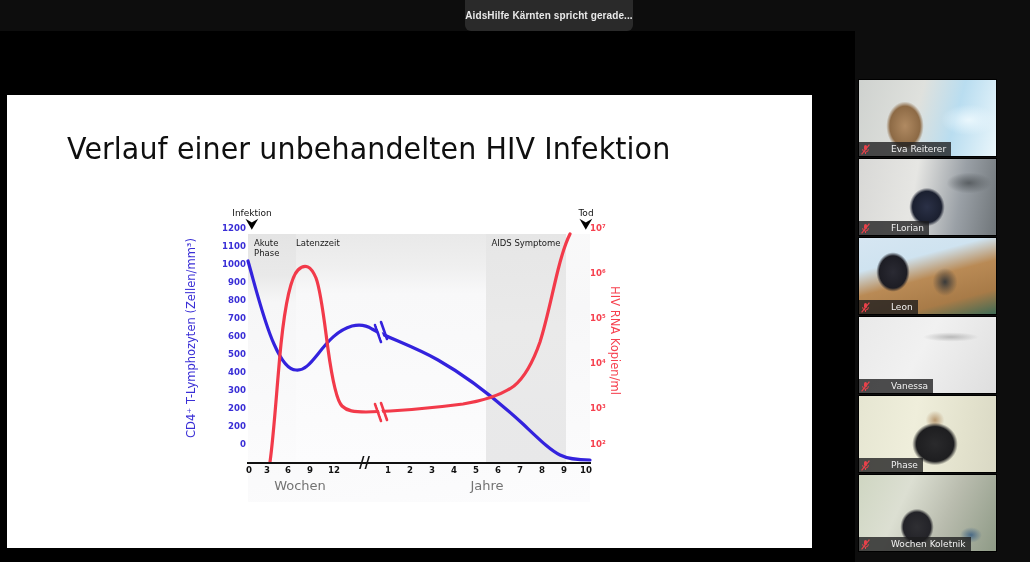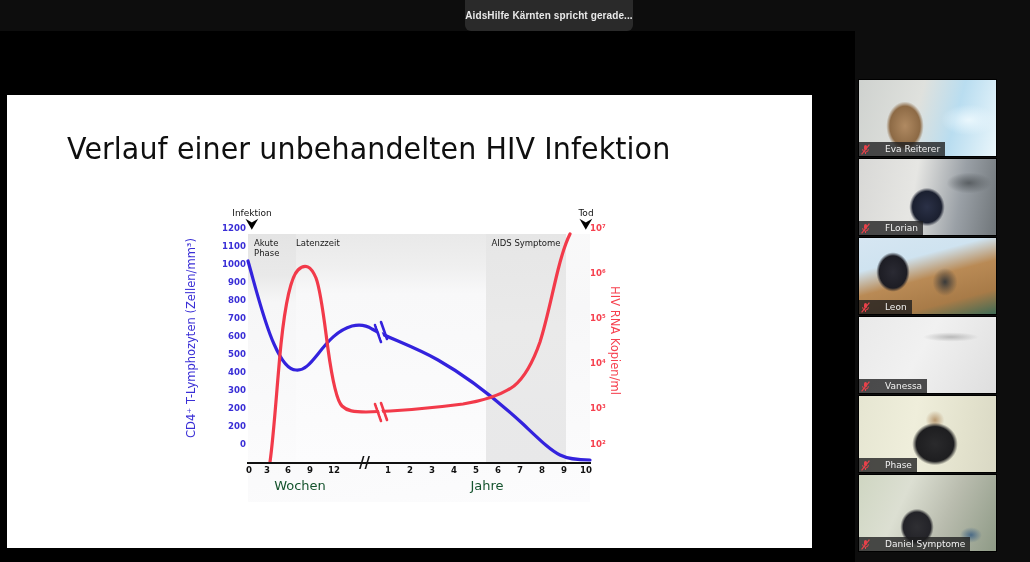--- a/index.html
+++ b/index.html
@@ -94,21 +94,21 @@
     position:absolute; left:169px; top:244px; width:16px; height:18px;
     color:#111; font-size:15px; font-weight:bold; line-height:18px;
     font-family:"DejaVu Sans", sans-serif;
   }
   .xtick{
     position:absolute; top:255px; font-size:8.6px; color:#111;
     font-family:"DejaVu Sans", sans-serif; font-weight:bold;
     transform:translateX(-50%);
   }
   .xgroup{
-    position:absolute; top:268px; font-size:13px; color:#14532d;
+    position:absolute; top:268px; font-size:13px; color:#737373;
     font-family:"DejaVu Sans", sans-serif; transform:translateX(-50%);
   }
 
   
   .marker{ position:absolute; text-align:center; }
   .marker .mtext{
     font-size:9px; color:#111; font-family:"DejaVu Sans", sans-serif;
     white-space:nowrap; transform:translateX(-50%); position:absolute; top:0; left:0;
   }
   .marker .marrow{
@@ -122,21 +122,21 @@
   #rail{
     position:absolute; left:855px; top:0; width:175px; height:562px;
     background:#0d0d0d;
   }
   .tile{
     position:absolute; left:3px; width:139px; height:78px; overflow:hidden;
     background:#202225; border:1px solid #000;
   }
   .tile .name{
     position:absolute; left:0px; bottom:0px; height:14px;
-    display:flex; align-items:center; gap:15px; padding:0 5px 0 2px;
+    display:flex; align-items:center; gap:21px; padding:0 5px 0 2px;
     background:rgba(28,28,30,.78); color:#f2f2f2; font-size:9px;
     font-family:"DejaVu Sans", sans-serif; white-space:nowrap;
   }
   .mic-muted{
     width:9px; height:11px; position:relative; flex:0 0 9px;
   }
   .mic-muted svg{ display:block; }
   .vidbg{ position:absolute; inset:0; }
 </style>
 </head>
@@ -351,17 +351,17 @@
                            radial-gradient(ellipse 14px 10px at 112px 60px,#4a6a86 0%,rgba(74,106,134,0) 78%);"></div>
     <div class="name">
       <span class="mic-muted">
         <svg width="9" height="11" viewBox="0 0 9 11">
             <rect x="3" y="1" width="3" height="5" rx="1.5" fill="#e8414a"></rect>
             <path d="M1.6 5.2a2.9 2.9 0 0 0 5.8 0" stroke="#e8414a" stroke-width="1" fill="none"></path>
             <line x1="4.5" y1="8" x2="4.5" y2="10" stroke="#e8414a" stroke-width="1"></line>
             <line x1="0.6" y1="10.3" x2="8.4" y2="0.7" stroke="#e8414a" stroke-width="1.2"></line>
           </svg>
       </span>
-      <span>Daniel Symptome</span>
+      <span>Wochen Koletnik</span>
     </div>
   </div>
 
 </div>
 
 </body></html>

